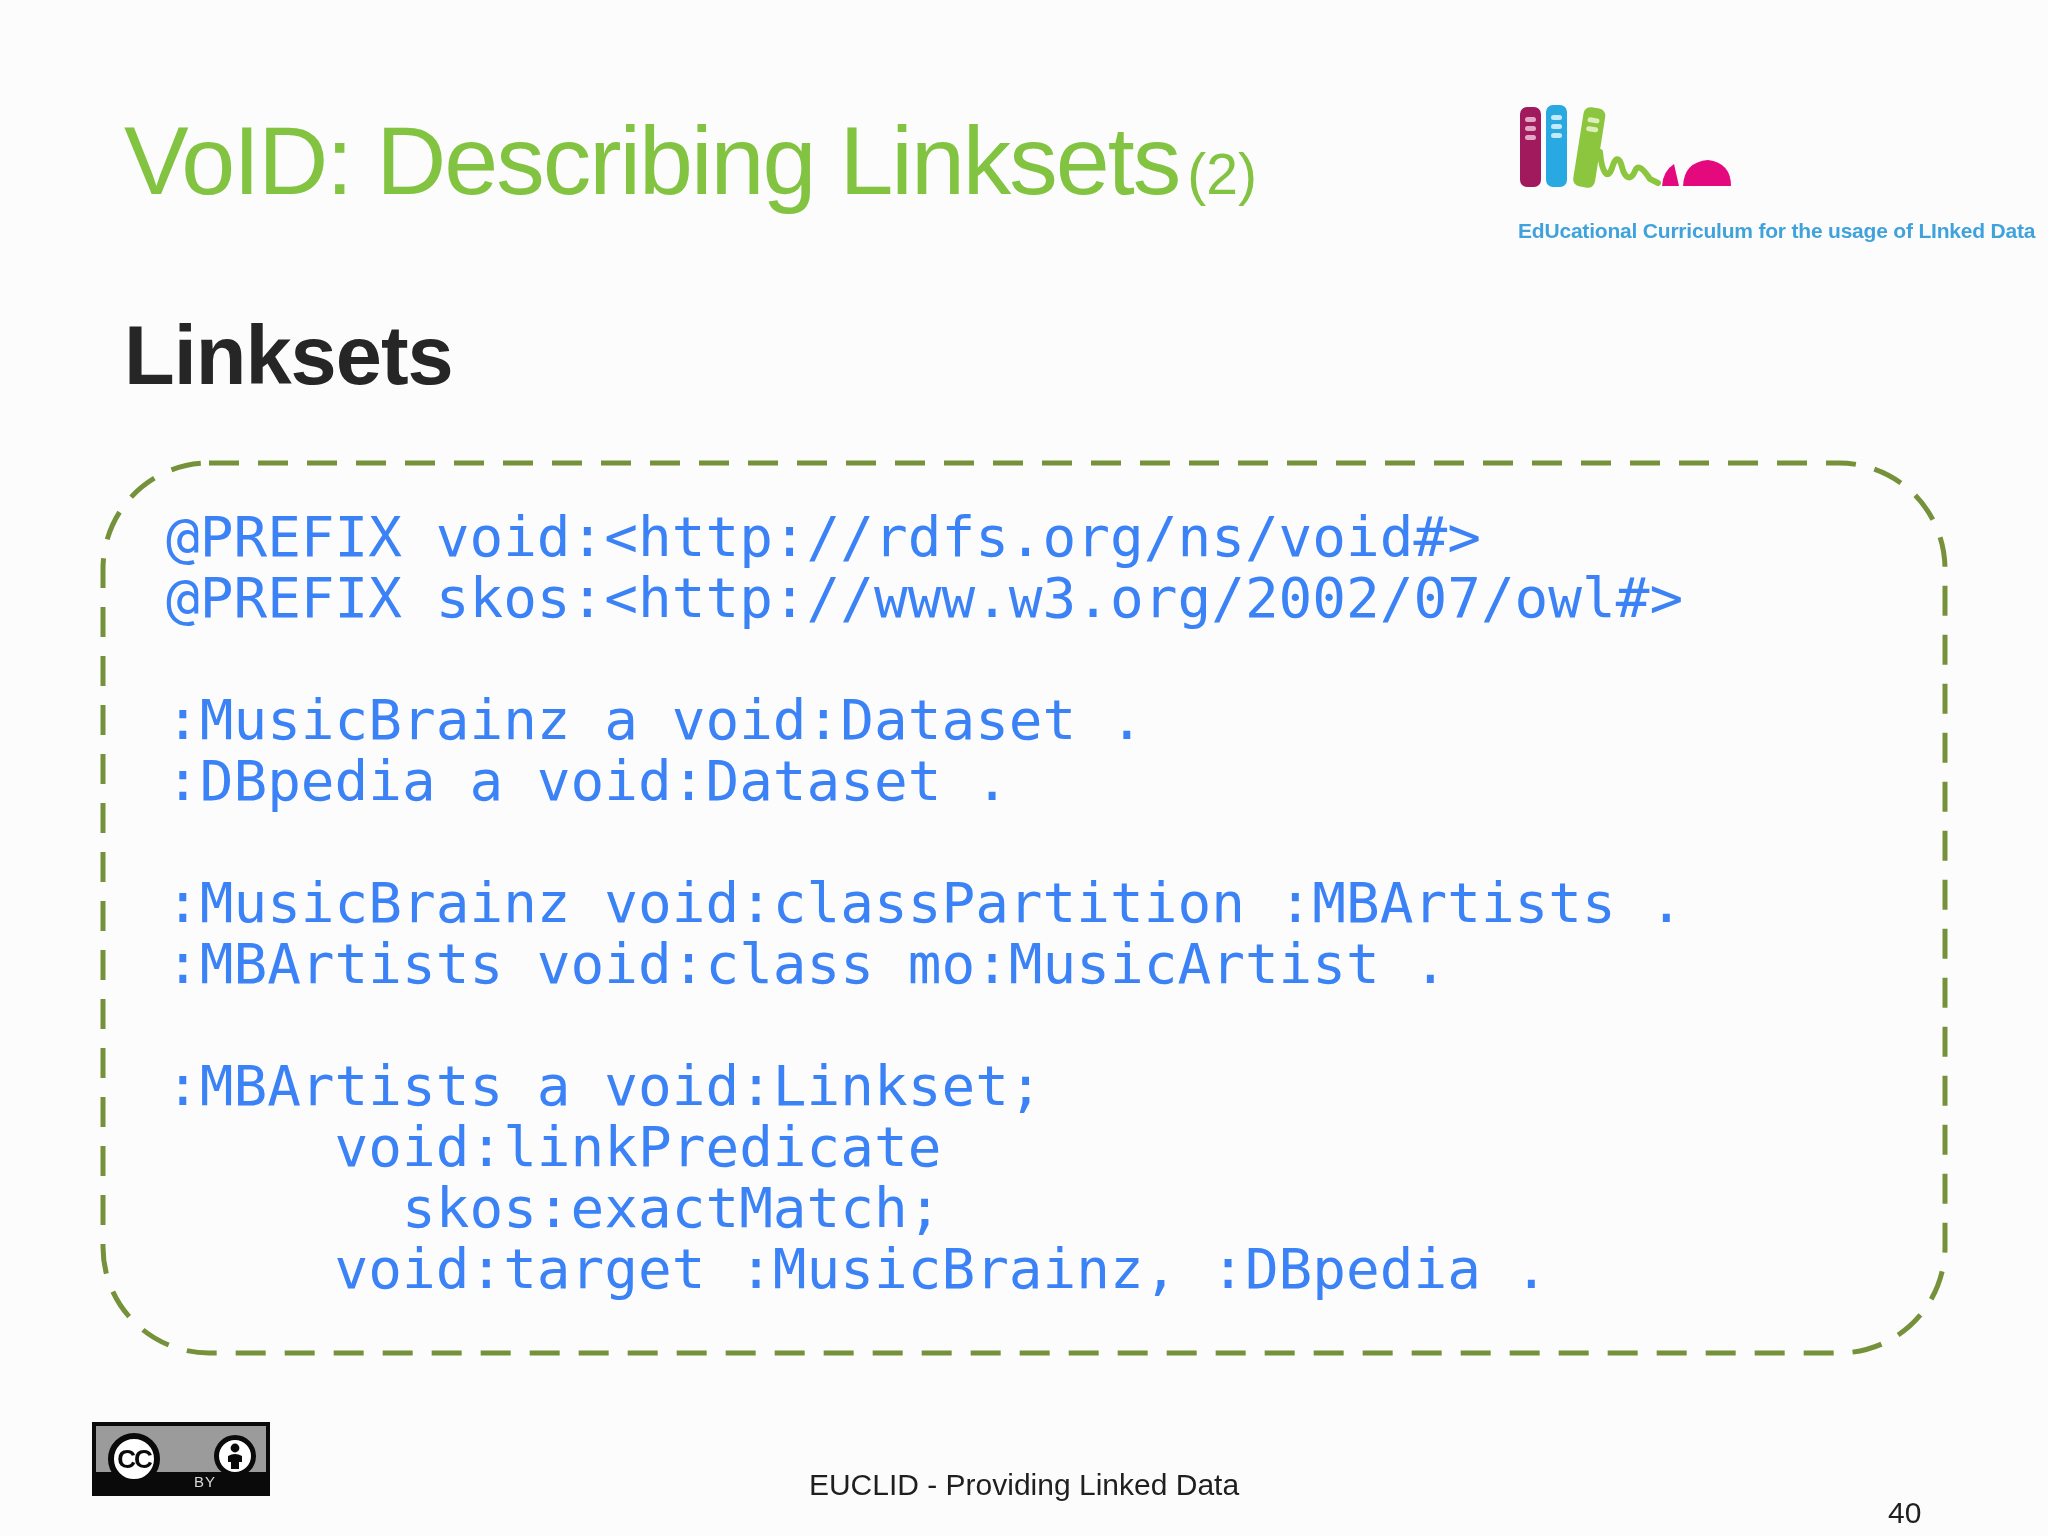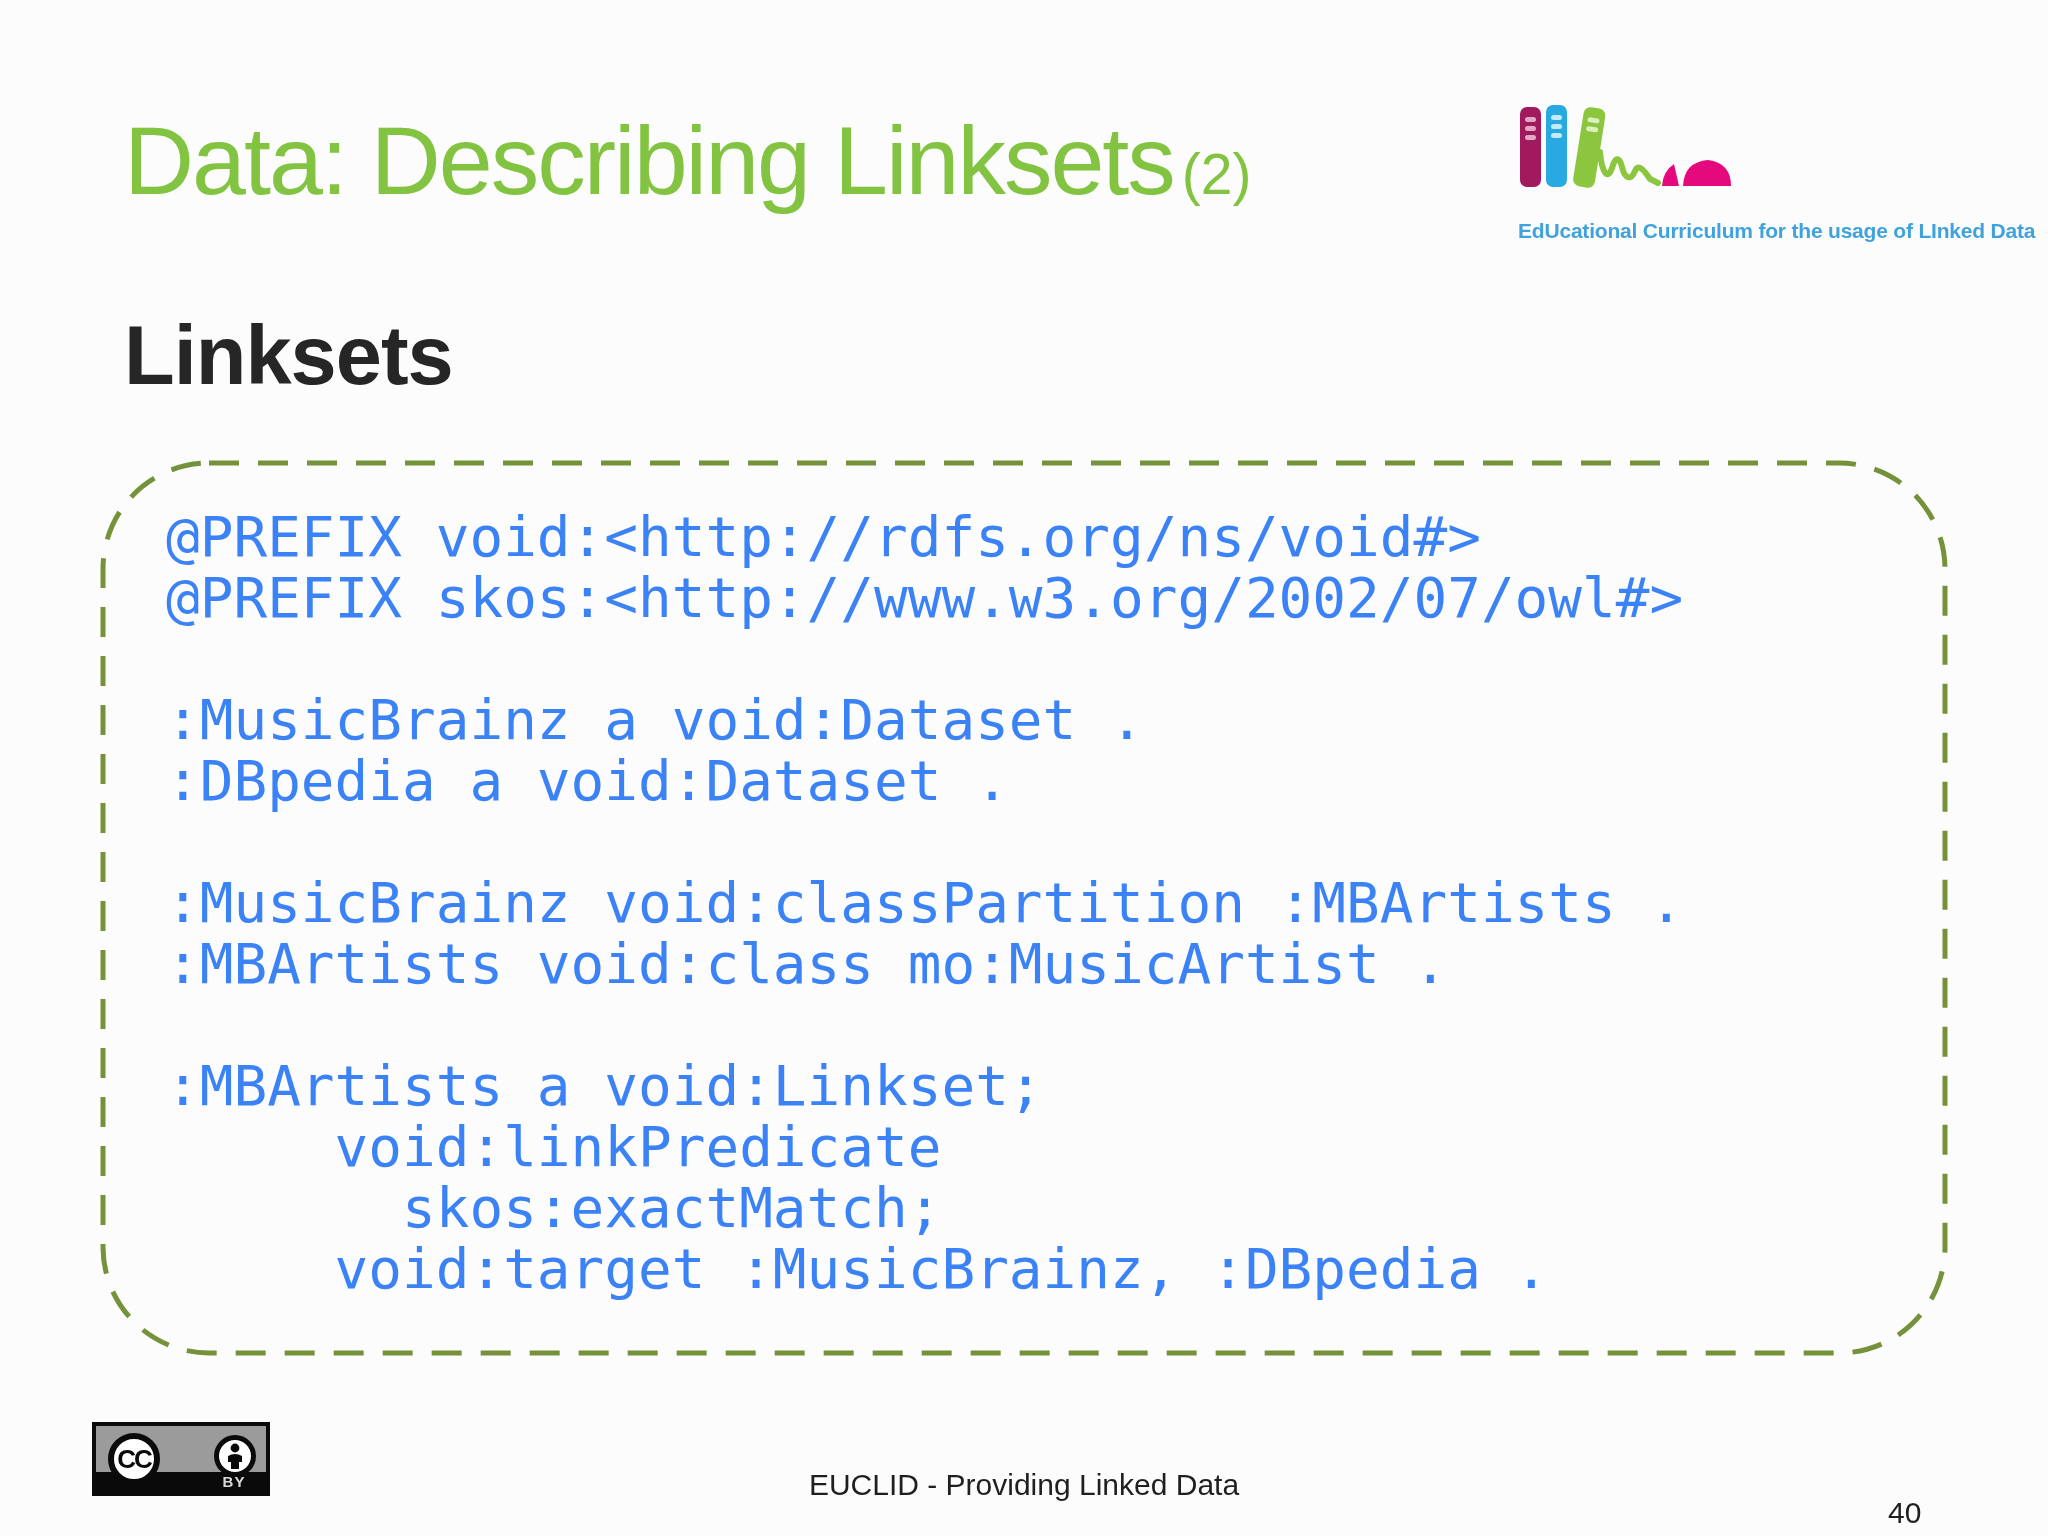--- a/index.html
+++ b/index.html
@@ -54,22 +54,22 @@
 
   
   .cc-badge {
     position:absolute; left:92px; top:1422px; width:178px; height:74px;
     background:#9B9B9B; border:4px solid #0A0A0A;
   }
   .cc-strip {
     position:absolute; left:0; right:0; bottom:0; height:20px; background:#0A0A0A;
   }
   .by-label {
-    position:absolute; left:98px; width:80px; text-align:center; top:1px;
-    color:#D8D8D8; font-size:15px; font-weight:700; letter-spacing:1px;
+    position:absolute; left:98px; width:80px; text-align:left; top:1px;
+    color:#D8D8D8; font-size:15px; font-weight:400; letter-spacing:1px;
   }
   .cc-circle {
     position:absolute; left:12px; top:7px; width:52px; height:52px;
     background:#FFF; border:6px solid #0A0A0A; border-radius:50%;
     display:flex; align-items:center; justify-content:center;
   }
   .cc-circle span { font-size:26px; font-weight:700; color:#0A0A0A; letter-spacing:-2px; }
   .person-circle {
     position:absolute; left:118px; top:9px; width:42px; height:42px;
     background:#FFF; border:5px solid #0A0A0A; border-radius:50%;
@@ -81,21 +81,21 @@
     position:absolute; left:0; top:1468px; width:100%; text-align:center;
     font-size:30px; color:#1F1F1F;
   }
   .page-number {
     position:absolute; left:1888px; top:1468px; font-size:30px; color:#1F1F1F;margin-top:28px;
   }
 </style>
 </head>
 <body>
 
-<h1 class="title"><span>Data: Describing Linksets</span><span class="title-suffix">(2)</span></h1>
+<h1 class="title"><span>VoID: Describing Linksets</span><span class="title-suffix">(2)</span></h1>
 
 <div class="logo">
   <div class="logo-top">
     <svg class="logo-art" viewBox="0 0 215 95" xmlns="http://www.w3.org/2000/svg">
 
       <rect x="2" y="7" width="21" height="80" rx="7" fill="#A01A5D"></rect>
       <rect x="7" y="17" width="11" height="5" rx="2.5" fill="#E3A8C6"></rect>
       <rect x="7" y="26" width="11" height="5" rx="2.5" fill="#E3A8C6"></rect>
       <rect x="7" y="35" width="11" height="5" rx="2.5" fill="#E3A8C6"></rect>
 

